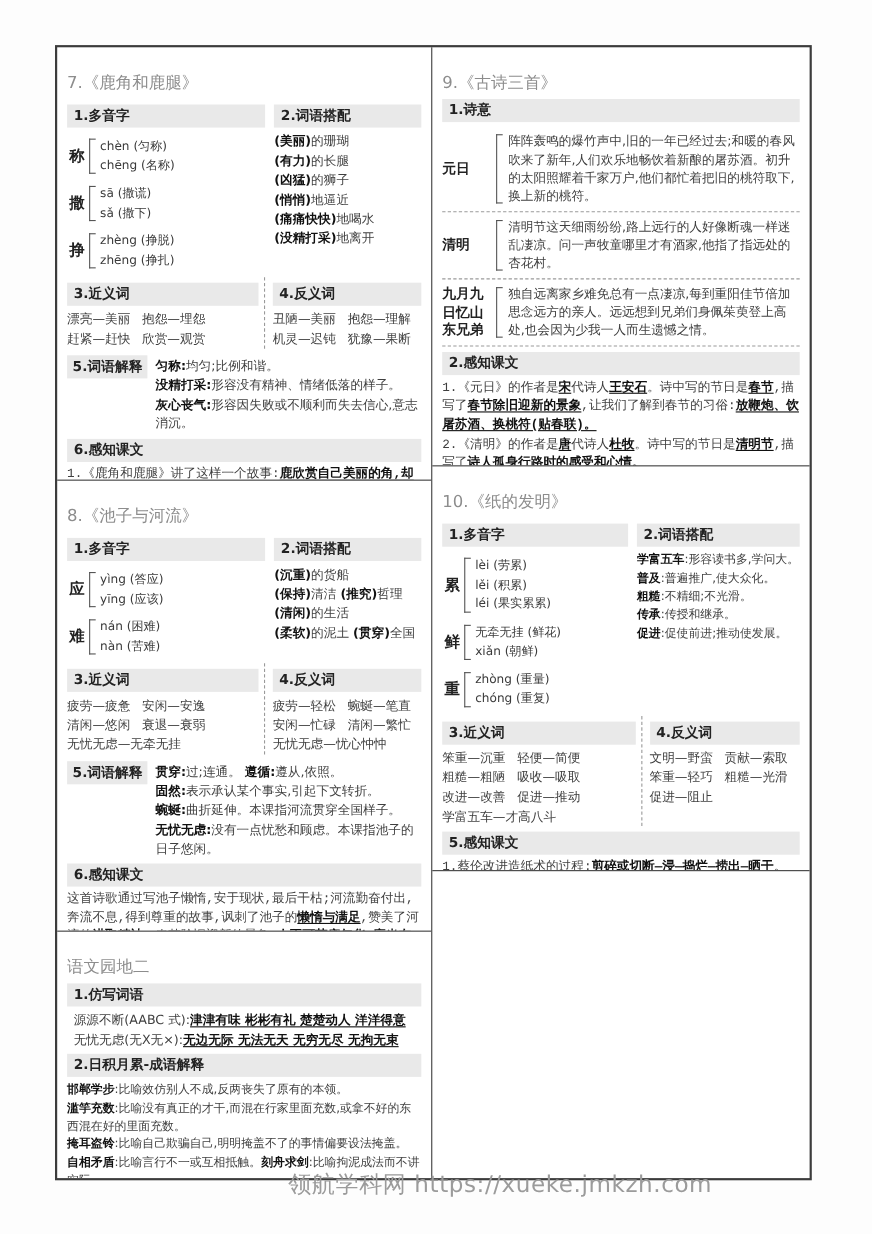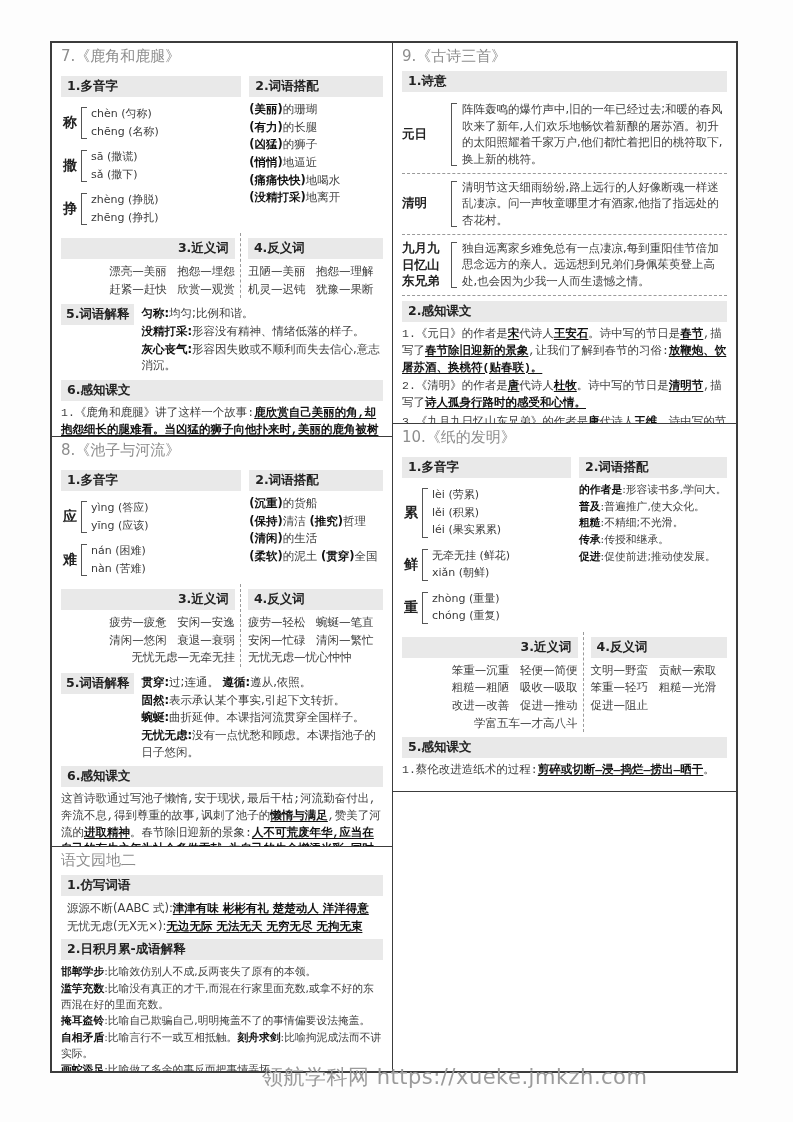--- a/index.html
+++ b/index.html
@@ -5,39 +5,39 @@
   html,body{margin:0;padding:0;}
   body{width:793px;height:1122px;background:#fdfdfd;position:relative;
        font-family:"DejaVu Sans",sans-serif;color:#3a3a3a;}
   .sheet{position:absolute;left:50px;top:41px;width:688px;height:1032px;
          border:2px solid #3c3c3c;display:flex;box-sizing:border-box;background:#fff;}
   .col{display:flex;flex-direction:column;box-sizing:border-box;}
   .col-l{width:341px;border-right:1.5px solid #3c3c3c;}
   .col-r{flex:1;}
   .sec{padding:4px 9px 2px;overflow:hidden;box-sizing:border-box;}
   .sec.bb{border-bottom:1.5px solid #3c3c3c;}
-  .sec-title{color:#8d8d8d;font-size:15px;margin:0 0 5px;font-weight:400;}
+  .sec-title{color:#8d8d8d;font-size:15px;margin:19px 0 5px;font-weight:400;}
   .hbar{background:#e9e9e9;font-weight:bold;font-size:12.5px;color:#222;
         padding:2px 6px;margin:5px 0 4px;}
   .txt{font-size:11.5px;line-height:1.45;color:#3f3f3f;}
   .ln{margin:1px 0;}
   .r-n{color:#3f3f3f;text-align:right;}
   .r-b{color:#111;font-weight:bold;}
   .r-k{color:#111;font-weight:bold;text-decoration:underline;text-underline-offset:2px;}
   .duorow{display:flex;gap:8px;}
   .sub-l{width:56%;}
   .sub-r{flex:1;}
   .mzwrap{display:flex;flex-wrap:wrap;gap:7px 16px;padding:4px 0 2px 2px;}
   .mz{display:flex;align-items:center;gap:4px;}
   .mzc{font-weight:bold;font-size:14px;color:#222;}
   .bk{width:5px;align-self:stretch;border-left:1.5px solid #555;
       border-top:1.5px solid #555;border-bottom:1.5px solid #555;flex:0 0 5px;margin:2px 0;}
   .mzl{font-size:11px;line-height:1.5;}
   .pairrow{display:flex;margin-top:4px;}
-  .pr-l{width:54%;border-right:1px dashed #9a9a9a;padding-right:5px;text-align:right;}
+  .pr-l{width:54%;border-right:1px dashed #9a9a9a;padding-right:5px;}
   .pr-r{flex:1;padding-left:7px;}
   .pairs .ln{word-spacing:7px;}
   .jsrow{display:flex;gap:7px;margin:6px 0 3px;}
   .jslabel{background:#e9e9e9;font-weight:bold;font-size:12.5px;color:#222;
            padding:2px 5px;white-space:nowrap;align-self:flex-start;}
   .jsbody{flex:1;}
   .poem{display:flex;gap:5px;padding:5px 0;border-bottom:1px dashed #9a9a9a;align-items:stretch;}
   .plabel{width:44px;flex:0 0 44px;font-weight:bold;font-size:12.5px;color:#222;
           display:flex;align-items:center;word-break:break-all;line-height:1.35;}
   .ptext{flex:1;}
@@ -271,21 +271,21 @@
               <div class="mzl">
                   <div class="ln">zhòng (重量)</div>
                   <div class="ln">chóng (重复)</div>
                 </div>
             </div>
           </div>
         </div>
         <div class="sub-r">
           <div class="hbar">2.词语搭配</div>
           <div class="txt small">
-              <div class="ln"><span class="r-b">的作者是</span><span class="r-n">:形容读书多,学问大。</span></div>
+              <div class="ln"><span class="r-b">学富五车</span><span class="r-n">:形容读书多,学问大。</span></div>
               <div class="ln"><span class="r-b">普及</span><span class="r-n">:普遍推广,使大众化。</span></div>
               <div class="ln"><span class="r-b">粗糙</span><span class="r-n">:不精细;不光滑。</span></div>
               <div class="ln"><span class="r-b">传承</span><span class="r-n">:传授和继承。</span></div>
               <div class="ln"><span class="r-b">促进</span><span class="r-n">:促使前进;推动使发展。</span></div>
             </div>
         </div>
       </div>
       <div class="pairrow">
         <div class="pr-l">
           <div class="hbar">3.近义词</div>

